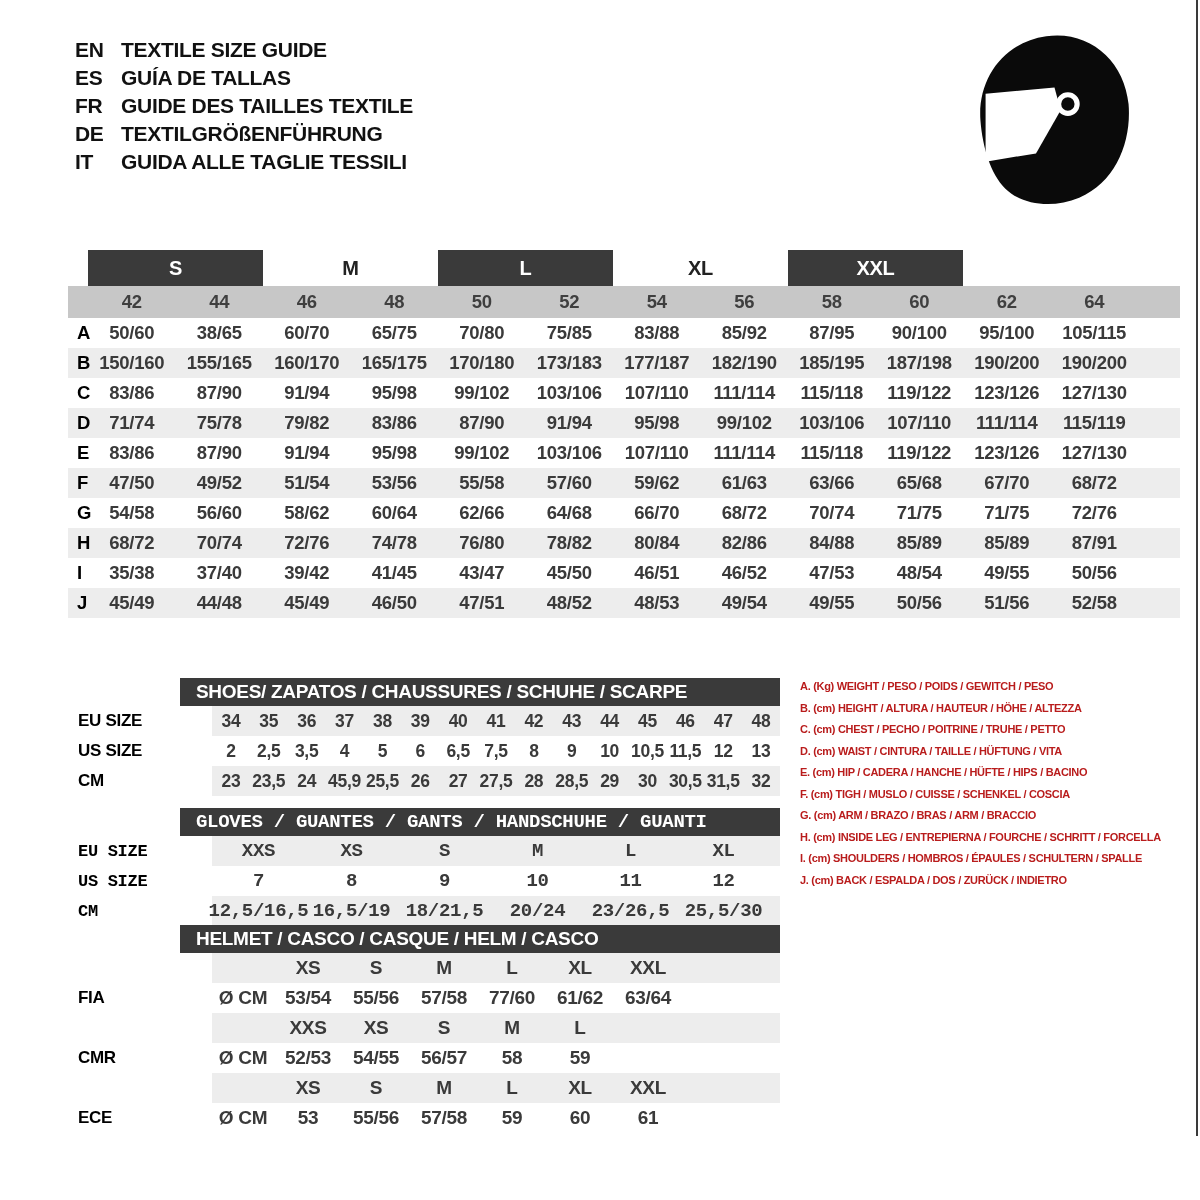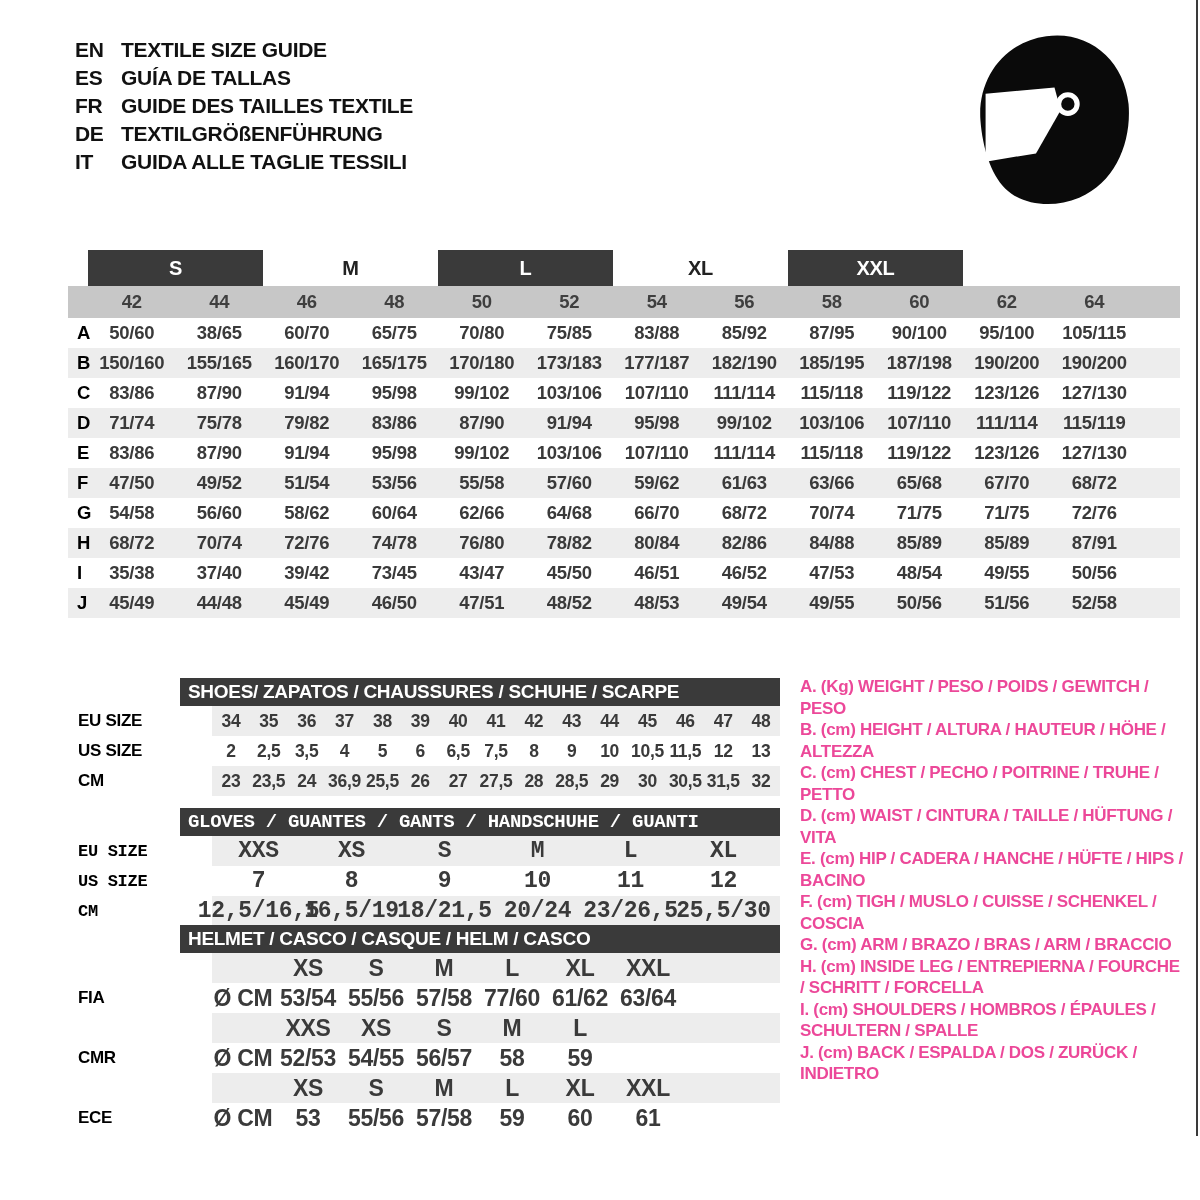--- a/index.html
+++ b/index.html
@@ -30,34 +30,34 @@
   .mrow.stripe { background:var(--stripe); }
   .cell { display:flex; align-items:center; justify-content:center; font-size:18.5px; color:#3a3a3a; white-space:nowrap; }
   .row-letter { justify-content:flex-start; padding-left:9px; color:#000; }
 
   
   .sub { position:absolute; left:68px; width:712px; }
   .sub-shoes  { top:678px; }
   .sub-gloves { top:808px;font-family:Liberation Mono, monospace; }
   .sub-helmet { top:925px; }
   .bar { margin-left:112px; height:28px; background:var(--dark); color:#fff;
-         display:flex; align-items:center; padding-left:8px; font-size:19px; white-space:nowrap; }
+         display:flex; align-items:center; padding-left:16px; font-size:19px; white-space:nowrap; }
   .srow { display:flex; height:30px;gap:32px; }
   .rlabel { width:112px; flex:0 0 112px; display:flex; align-items:center; padding-left:10px; box-sizing:border-box; font-size:17px; color:#000; }
   .vals { flex:1; display:grid; }
   .srow.gray .vals { background:var(--stripe); }
   .vals .cell { font-size:17.5px; }
   .vals-shoes  { grid-template-columns:repeat(15, 1fr); }
   .vals-gloves { grid-template-columns:repeat(6, 93px) 1fr; }
   .vals-helmet { grid-template-columns:62px repeat(6, 68px) 1fr; }
-  .vals-helmet .cell, .vals-gloves .cell { font-size:23px; }
+  .vals-helmet .cell, .vals-gloves .cell { font-size:19px; }
 
   
   .legend { position:absolute; left:800px; top:676px; width:388px; }
-  .legend-item { font-size:17px; line-height:21.5px; color:#ec4899; }
+  .legend-item { font-size:11px; line-height:21.5px; color:#b91c1c; }
 </style>
 </head>
 <body>
 
 <div class="canvas">
 
   <div class="lang-block">
     <div class="lang-row">
       <span class="lang-code">EN</span>
       <span class="lang-label">TEXTILE SIZE GUIDE</span>
@@ -230,21 +230,21 @@
           <div class="cell">84/88</div>
           <div class="cell">85/89</div>
           <div class="cell">85/89</div>
           <div class="cell">87/91</div>
         </div>
         <div class="mgrid mrow">
           <div class="cell row-letter">I</div>
           <div class="cell">35/38</div>
           <div class="cell">37/40</div>
           <div class="cell">39/42</div>
-          <div class="cell">73/45</div>
+          <div class="cell">41/45</div>
           <div class="cell">43/47</div>
           <div class="cell">45/50</div>
           <div class="cell">46/51</div>
           <div class="cell">46/52</div>
           <div class="cell">47/53</div>
           <div class="cell">48/54</div>
           <div class="cell">49/55</div>
           <div class="cell">50/56</div>
         </div>
         <div class="mgrid mrow stripe">
@@ -307,21 +307,21 @@
             <div class="cell">12</div>
             <div class="cell">13</div>
           </div>
         </div>
         <div class="srow gray">
           <div class="rlabel">CM</div>
           <div class="vals vals-shoes">
             <div class="cell">23</div>
             <div class="cell">23,5</div>
             <div class="cell">24</div>
-            <div class="cell">36,9</div>
+            <div class="cell">45,9</div>
             <div class="cell">25,5</div>
             <div class="cell">26</div>
             <div class="cell">27</div>
             <div class="cell">27,5</div>
             <div class="cell">28</div>
             <div class="cell">28,5</div>
             <div class="cell">29</div>
             <div class="cell">30</div>
             <div class="cell">30,5</div>
             <div class="cell">31,5</div>

